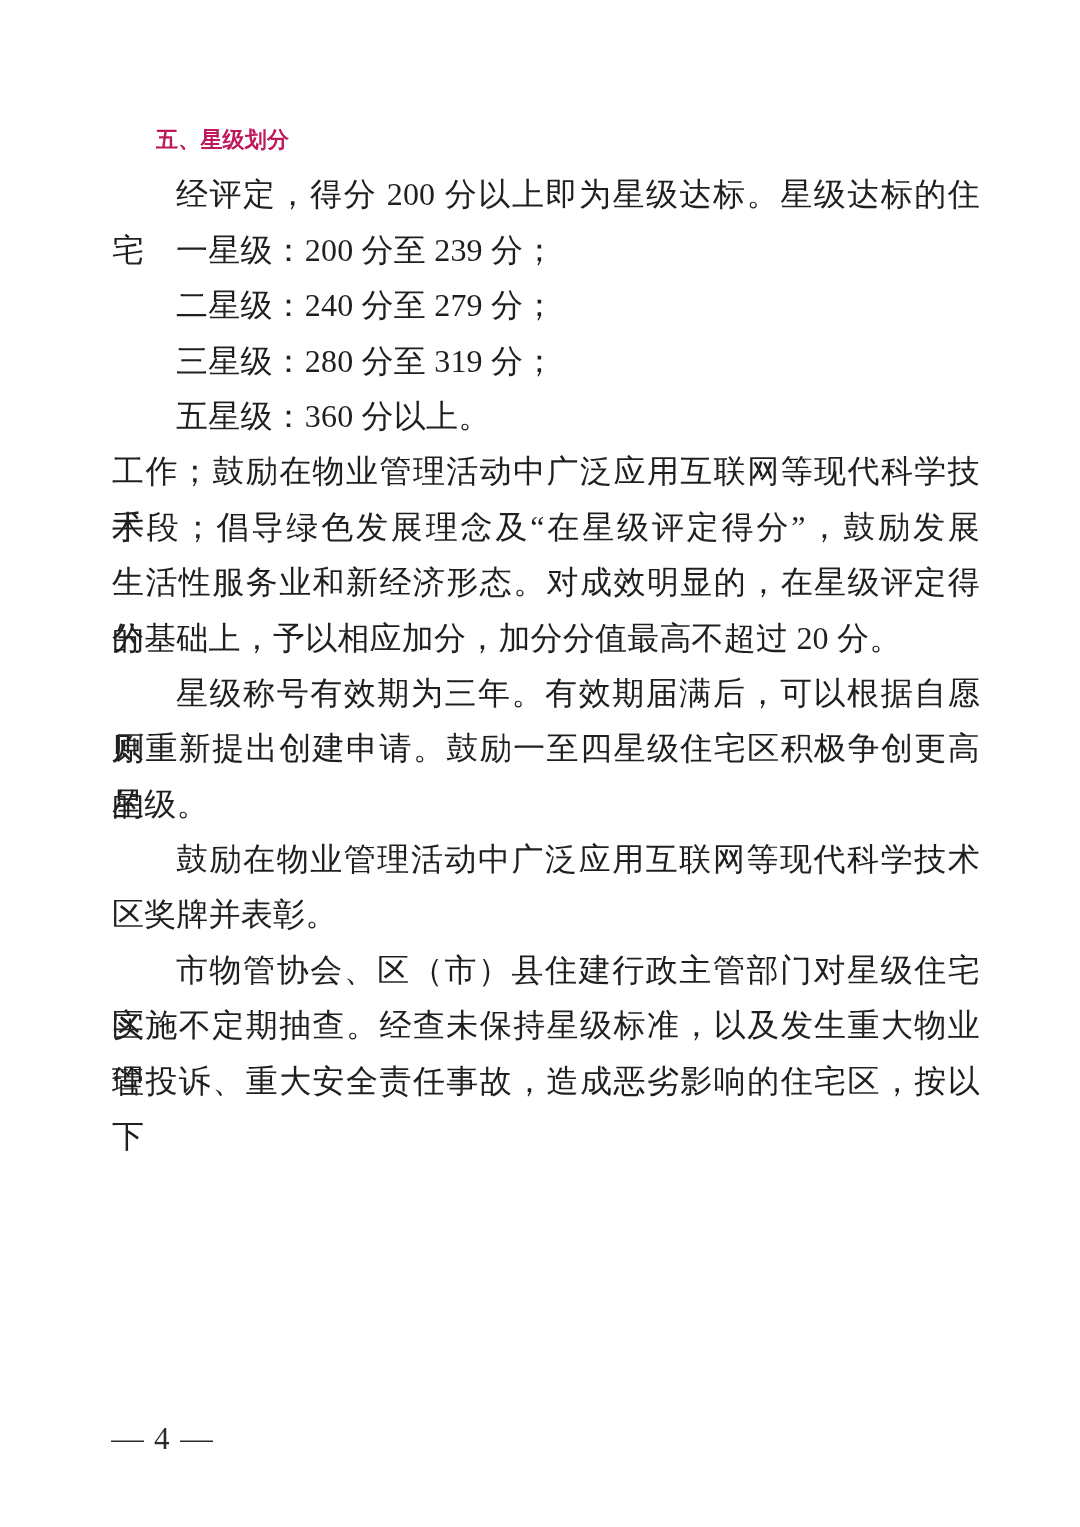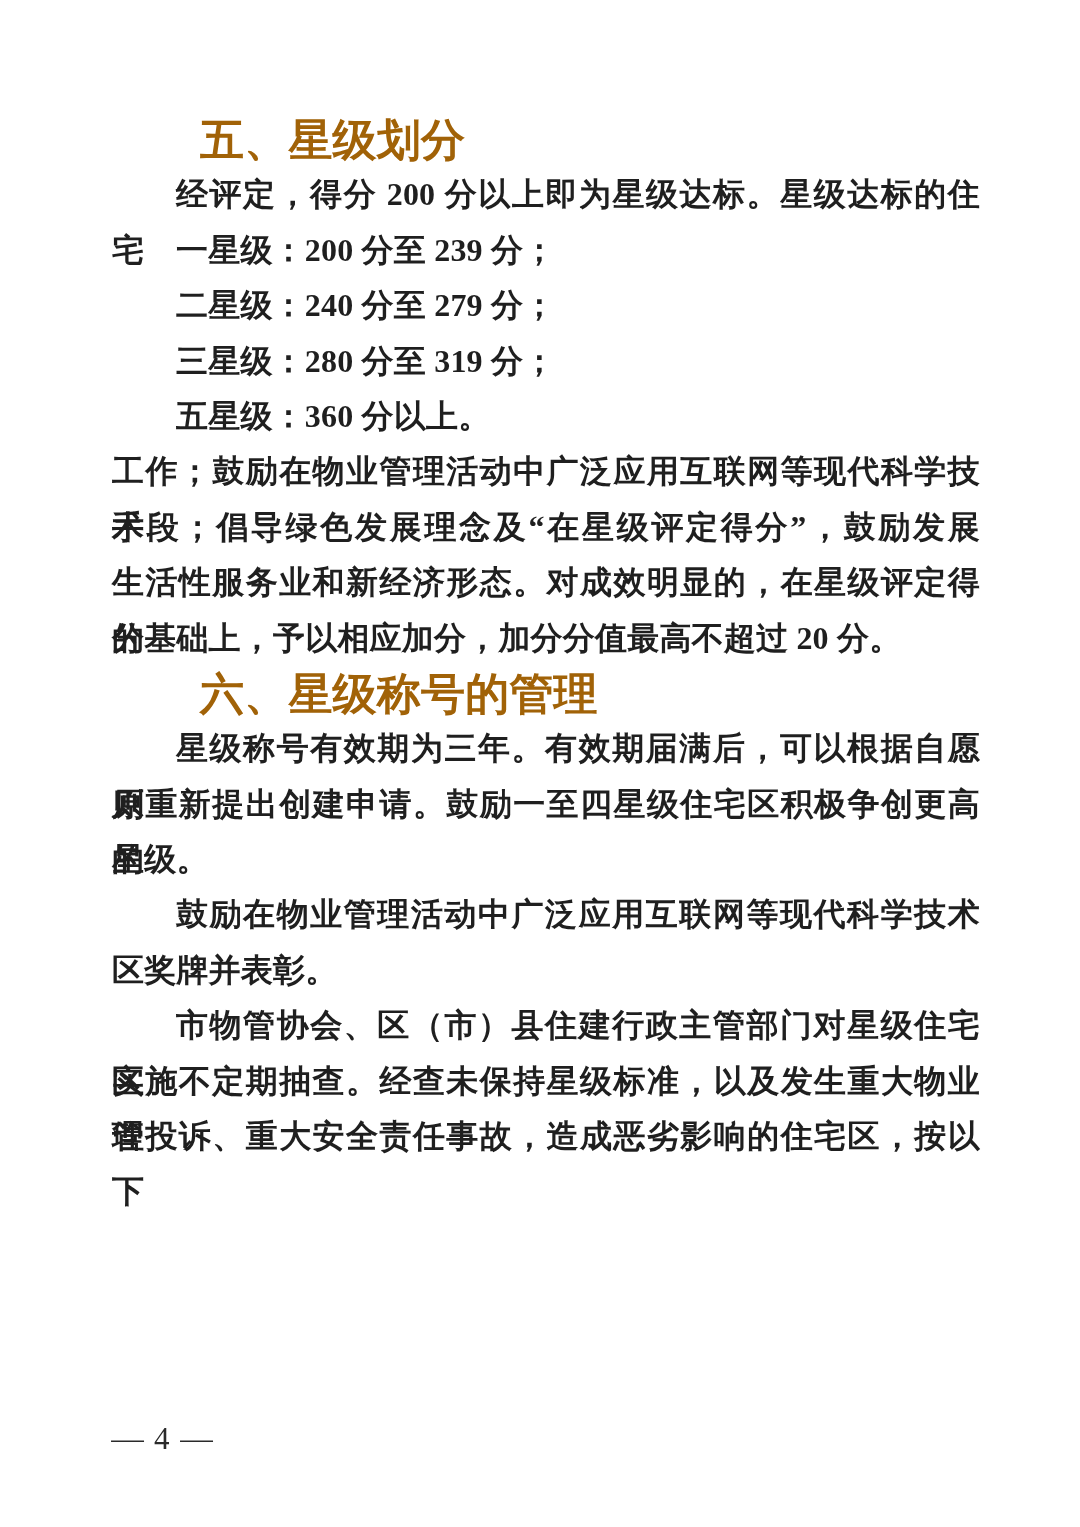--- a/index.html
+++ b/index.html
@@ -27,39 +27,38 @@
     top: 112px;
     width: 868px;
     font-size: 32px;
     line-height: 55.4px;
     letter-spacing: 0.2px;
   }
   .ln {
     display: block;
     height: 55.4px;
     white-space: nowrap;
-    font-weight: bold;
   }
   
   .fill {
     white-space: normal;
     text-align: justify;
     text-align-last: justify;
     text-justify: inter-character;
   }
   
   .ind {
     text-indent: 2em;
   }
   
   .hd {
     font-family: "Liberation Sans", "DejaVu Sans", sans-serif;
     font-weight: 700;
-    color: #a16207;
-    font-size: 44px;
+    color: #be185d;
+    font-size: 22px;
   }
   .footer {
     position: absolute;
     left: 112px;
     top: 1422px;
     font-size: 31px;
     line-height: 34px;
     color: #2a2a2a;
     white-space: nowrap;
   }
@@ -89,21 +88,20 @@
       <div class="ln ind">三星级：280 分至 319 分；</div>
       <div class="ln ind">五星级：360 分以上。</div>
 
       <div class="ln fill">工作；鼓励在物业管理活动中广泛应用互联网等现代科学技术</div>
       <div class="ln fill">手段；倡导绿色发展理念及“在星级评定得分”，鼓励发展</div>
       <div class="ln fill">生活性服务业和新经济形态。对成效明显的，在星级评定得分</div>
       <div class="ln">的基础上，予以相应加分，加分分值最高不超过 20 分。</div>
     </div>
 
     <div>
-      <div class="ln hd ind">六、星级称号的管理</div>
 
       <div class="ln fill ind">星级称号有效期为三年。有效期届满后，可以根据自愿原</div>
       <div class="ln fill">则重新提出创建申请。鼓励一至四星级住宅区积极争创更高的</div>
       <div class="ln">星级。</div>
 
       <div class="ln fill ind">鼓励在物业管理活动中广泛应用互联网等现代科学技术</div>
       <div class="ln">区奖牌并表彰。</div>
 
       <div class="ln fill ind">市物管协会、区（市）县住建行政主管部门对星级住宅区</div>
       <div class="ln fill">实施不定期抽查。经查未保持星级标准，以及发生重大物业管</div>

